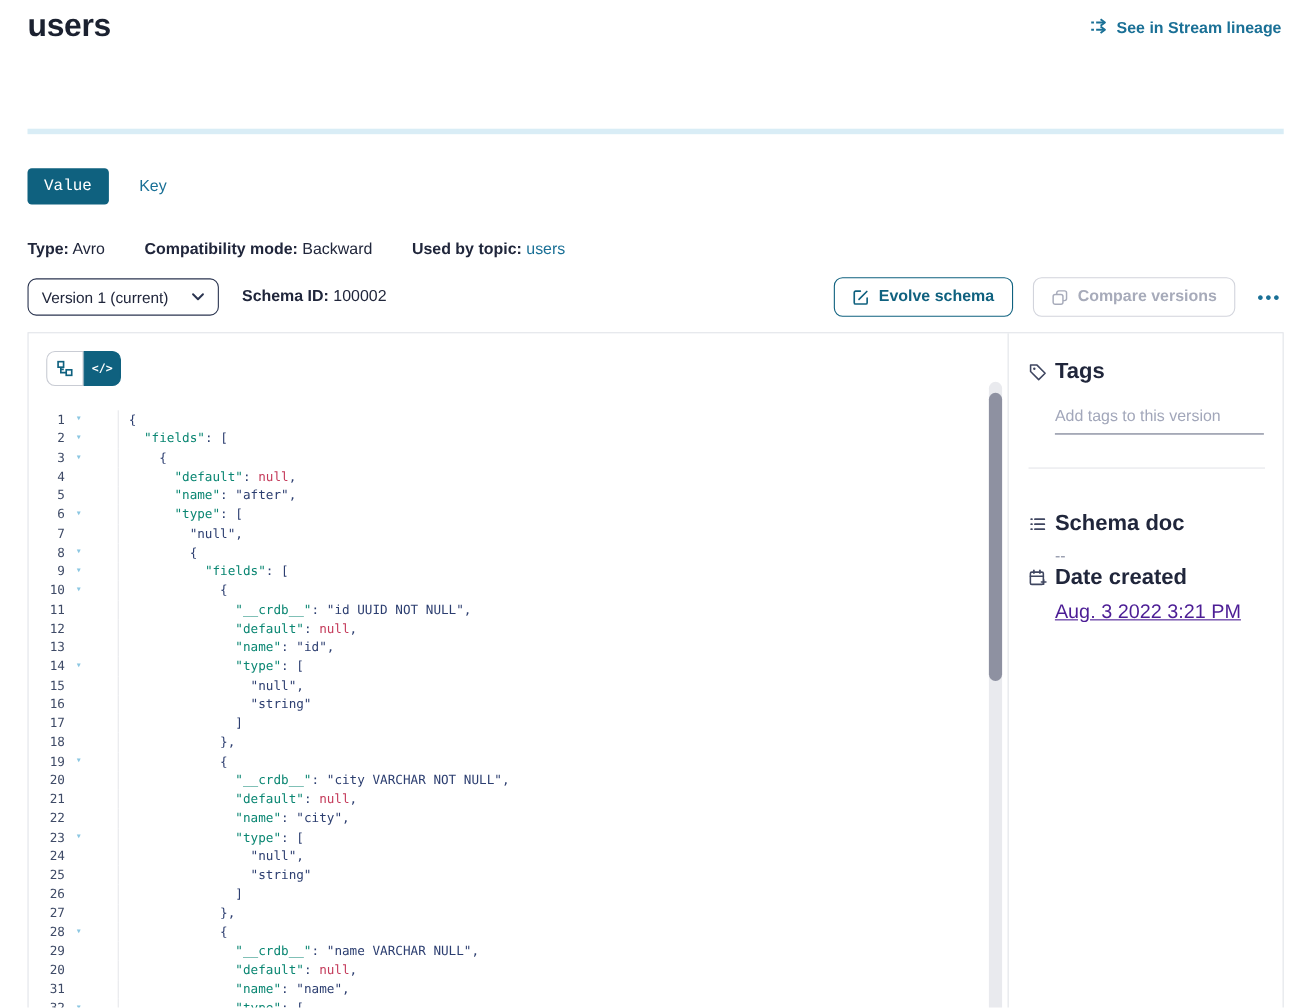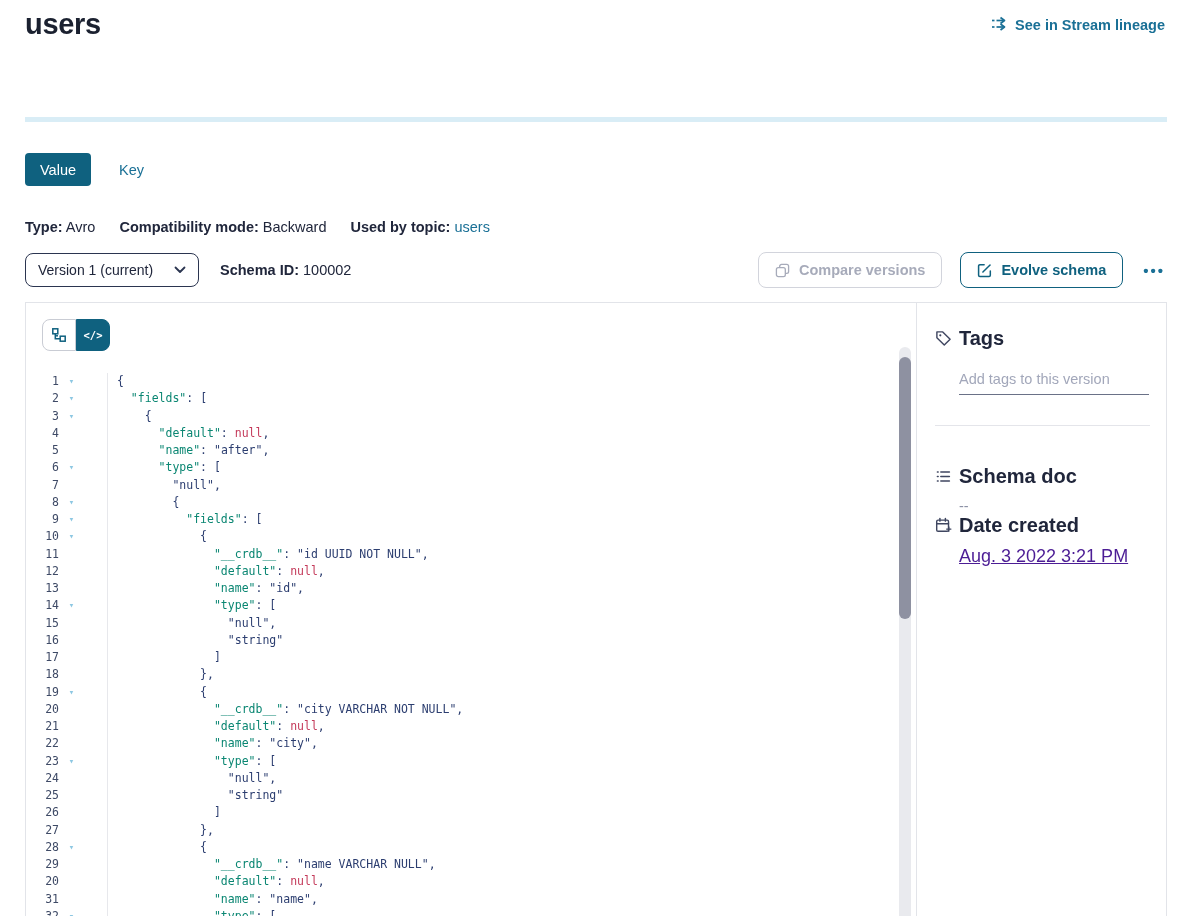--- a/index.html
+++ b/index.html
@@ -16,25 +16,25 @@
   .tabbar { position:relative; margin-top:47px; height:34px; }
   .tabbar .bar { position:absolute; left:0; right:0; bottom:0; height:5px; background:#d9edf6; }
   .tabs { display:flex; gap:32px; position:relative; }
   .tab { position:relative; font-size:14.5px; font-weight:500; color:var(--link); padding-bottom:14px; cursor:pointer; }
   .tab.active { color:#1c2b47; font-weight:600; }
   .tab.active::after { content:""; position:absolute; left:0; right:0; bottom:0; height:5px; background:var(--tab-active); z-index:1; }
 
   
   .vk-row { margin-top:31px; display:flex; align-items:center; }
   .value-btn { height:33px; padding:0 15px; border:none; border-radius:4px; background:var(--accent);
-    color:#fff; font-size:14.5px; font-family:Liberation Sans, sans-serif; cursor:pointer; }
+    color:#fff; font-size:14.5px; font-family:Liberation Mono, monospace; cursor:pointer; }
   .key-link { margin-left:28px; color:var(--link); font-size:14.5px; cursor:pointer; }
 
   
-  .meta-row { margin-top:33px; font-size:14.5px; display:flex; gap:24px; }
+  .meta-row { margin-top:33px; font-size:14.5px; display:flex; gap:36px; }
   .meta-item b { font-weight:700; }
   .meta-link { color:var(--link); cursor:pointer; }
 
   
   .version-row { margin-top:17px; display:flex; align-items:center; }
   .version-select { width:174px; height:34px; border:1px solid #2b3550; border-radius:8px;
     display:inline-flex; align-items:center; justify-content:space-between; padding:0 12px;
     font-size:14px; cursor:pointer; background:#fff; }
   .schema-id { margin-left:21px; font-size:14.5px; }
   .schema-id b { font-weight:700; }
@@ -135,37 +135,37 @@
         <svg width="12" height="8" viewBox="0 0 12 8" fill="none" stroke="currentColor" stroke-width="1.8" stroke-linecap="round" stroke-linejoin="round">
             <path d="M1.5 1.5 L6 6 L10.5 1.5"></path>
           </svg>
       </span>
     </div>
     <span class="schema-id">
       <b>Schema ID:</b>
       <span>100002</span>
     </span>
     <div class="right-actions">
+      <button class="btn outline">
+        <span style="display:inline-flex;">
+          <svg width="15" height="15" viewBox="0 0 16 16" fill="none" stroke="currentColor" stroke-width="1.6" stroke-linecap="round">
+            <path d="M14.2 8.5 V13 a1.3 1.3 0 0 1 -1.3 1.3 H3 A1.3 1.3 0 0 1 1.7 13 V3.1 A1.3 1.3 0 0 1 3 1.8 h4.6"></path>
+            <path d="M6.3 9.7 L13.9 2.1"></path>
+          </svg>
+        </span>
+        <span>Evolve schema</span>
+      </button>
       <button class="btn disabled">
         <span style="display:inline-flex;">
           <svg width="15" height="15" viewBox="0 0 16 16" fill="none" stroke="currentColor" stroke-width="1.4">
             <rect x="5" y="1.5" width="9.5" height="9.5" rx="2"></rect>
               <rect x="1.5" y="5" width="9.5" height="9.5" rx="2" fill="#fff"></rect>
           </svg>
         </span>
         <span>Compare versions</span>
-      </button>
-      <button class="btn outline">
-        <span style="display:inline-flex;">
-          <svg width="15" height="15" viewBox="0 0 16 16" fill="none" stroke="currentColor" stroke-width="1.6" stroke-linecap="round">
-            <path d="M14.2 8.5 V13 a1.3 1.3 0 0 1 -1.3 1.3 H3 A1.3 1.3 0 0 1 1.7 13 V3.1 A1.3 1.3 0 0 1 3 1.8 h4.6"></path>
-            <path d="M6.3 9.7 L13.9 2.1"></path>
-          </svg>
-        </span>
-        <span>Evolve schema</span>
       </button>
       <span class="more-btn">•••</span>
     </div>
   </div>
 
   <div class="panel">
 
     <div class="editor-col">
       <div class="view-toggle">
         <span class="vt-btn vt-tree">

